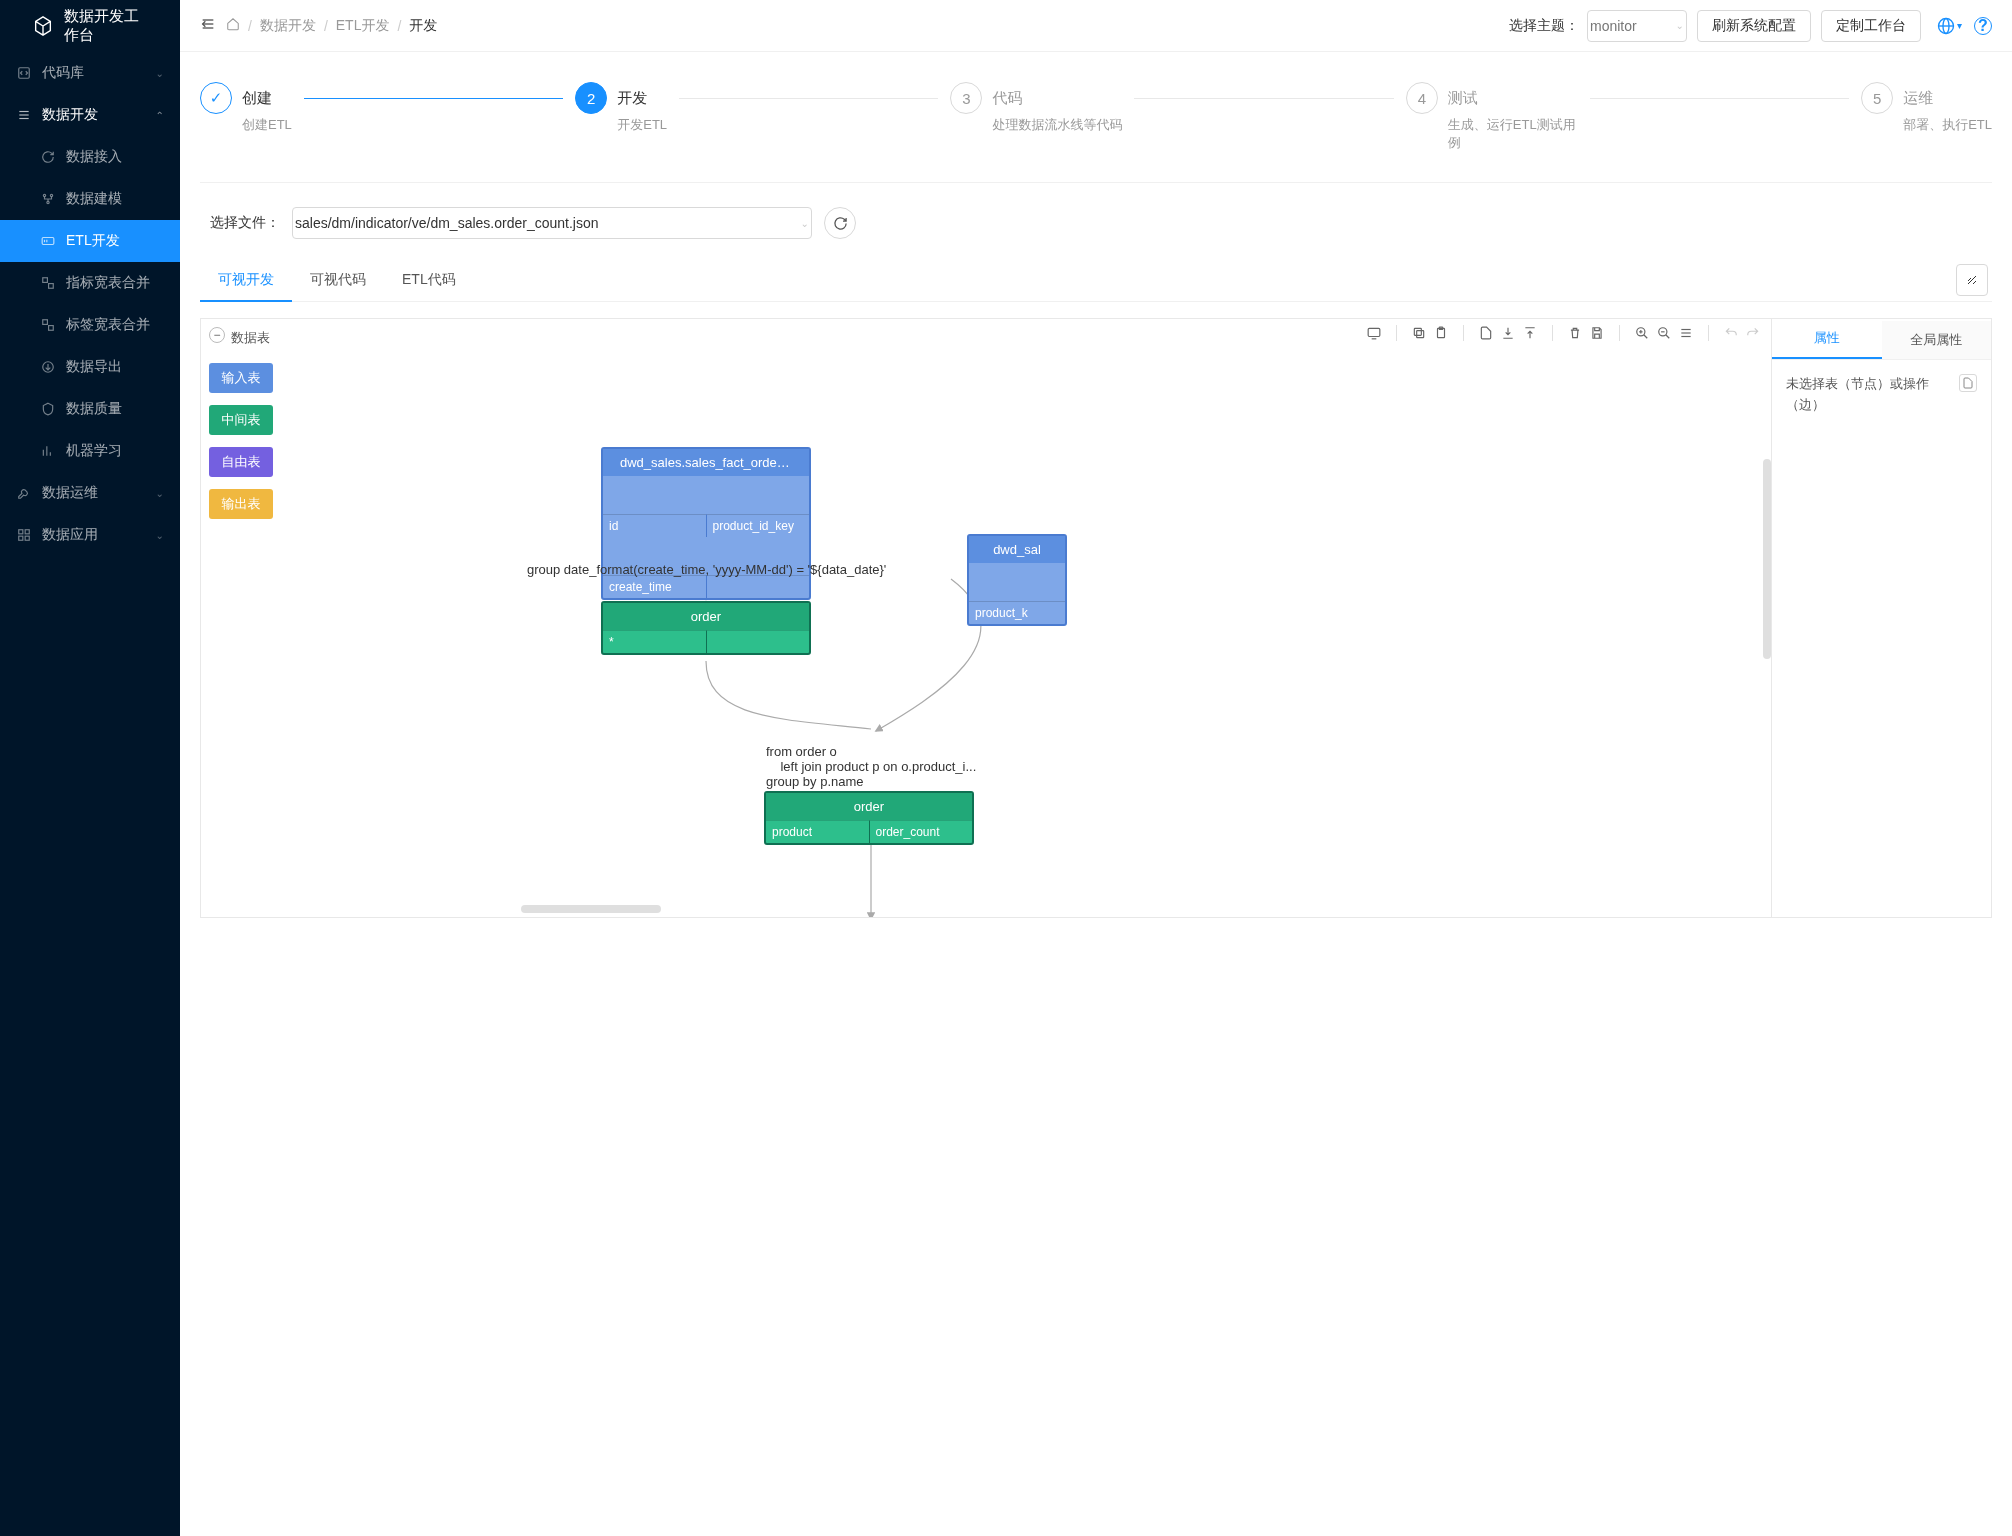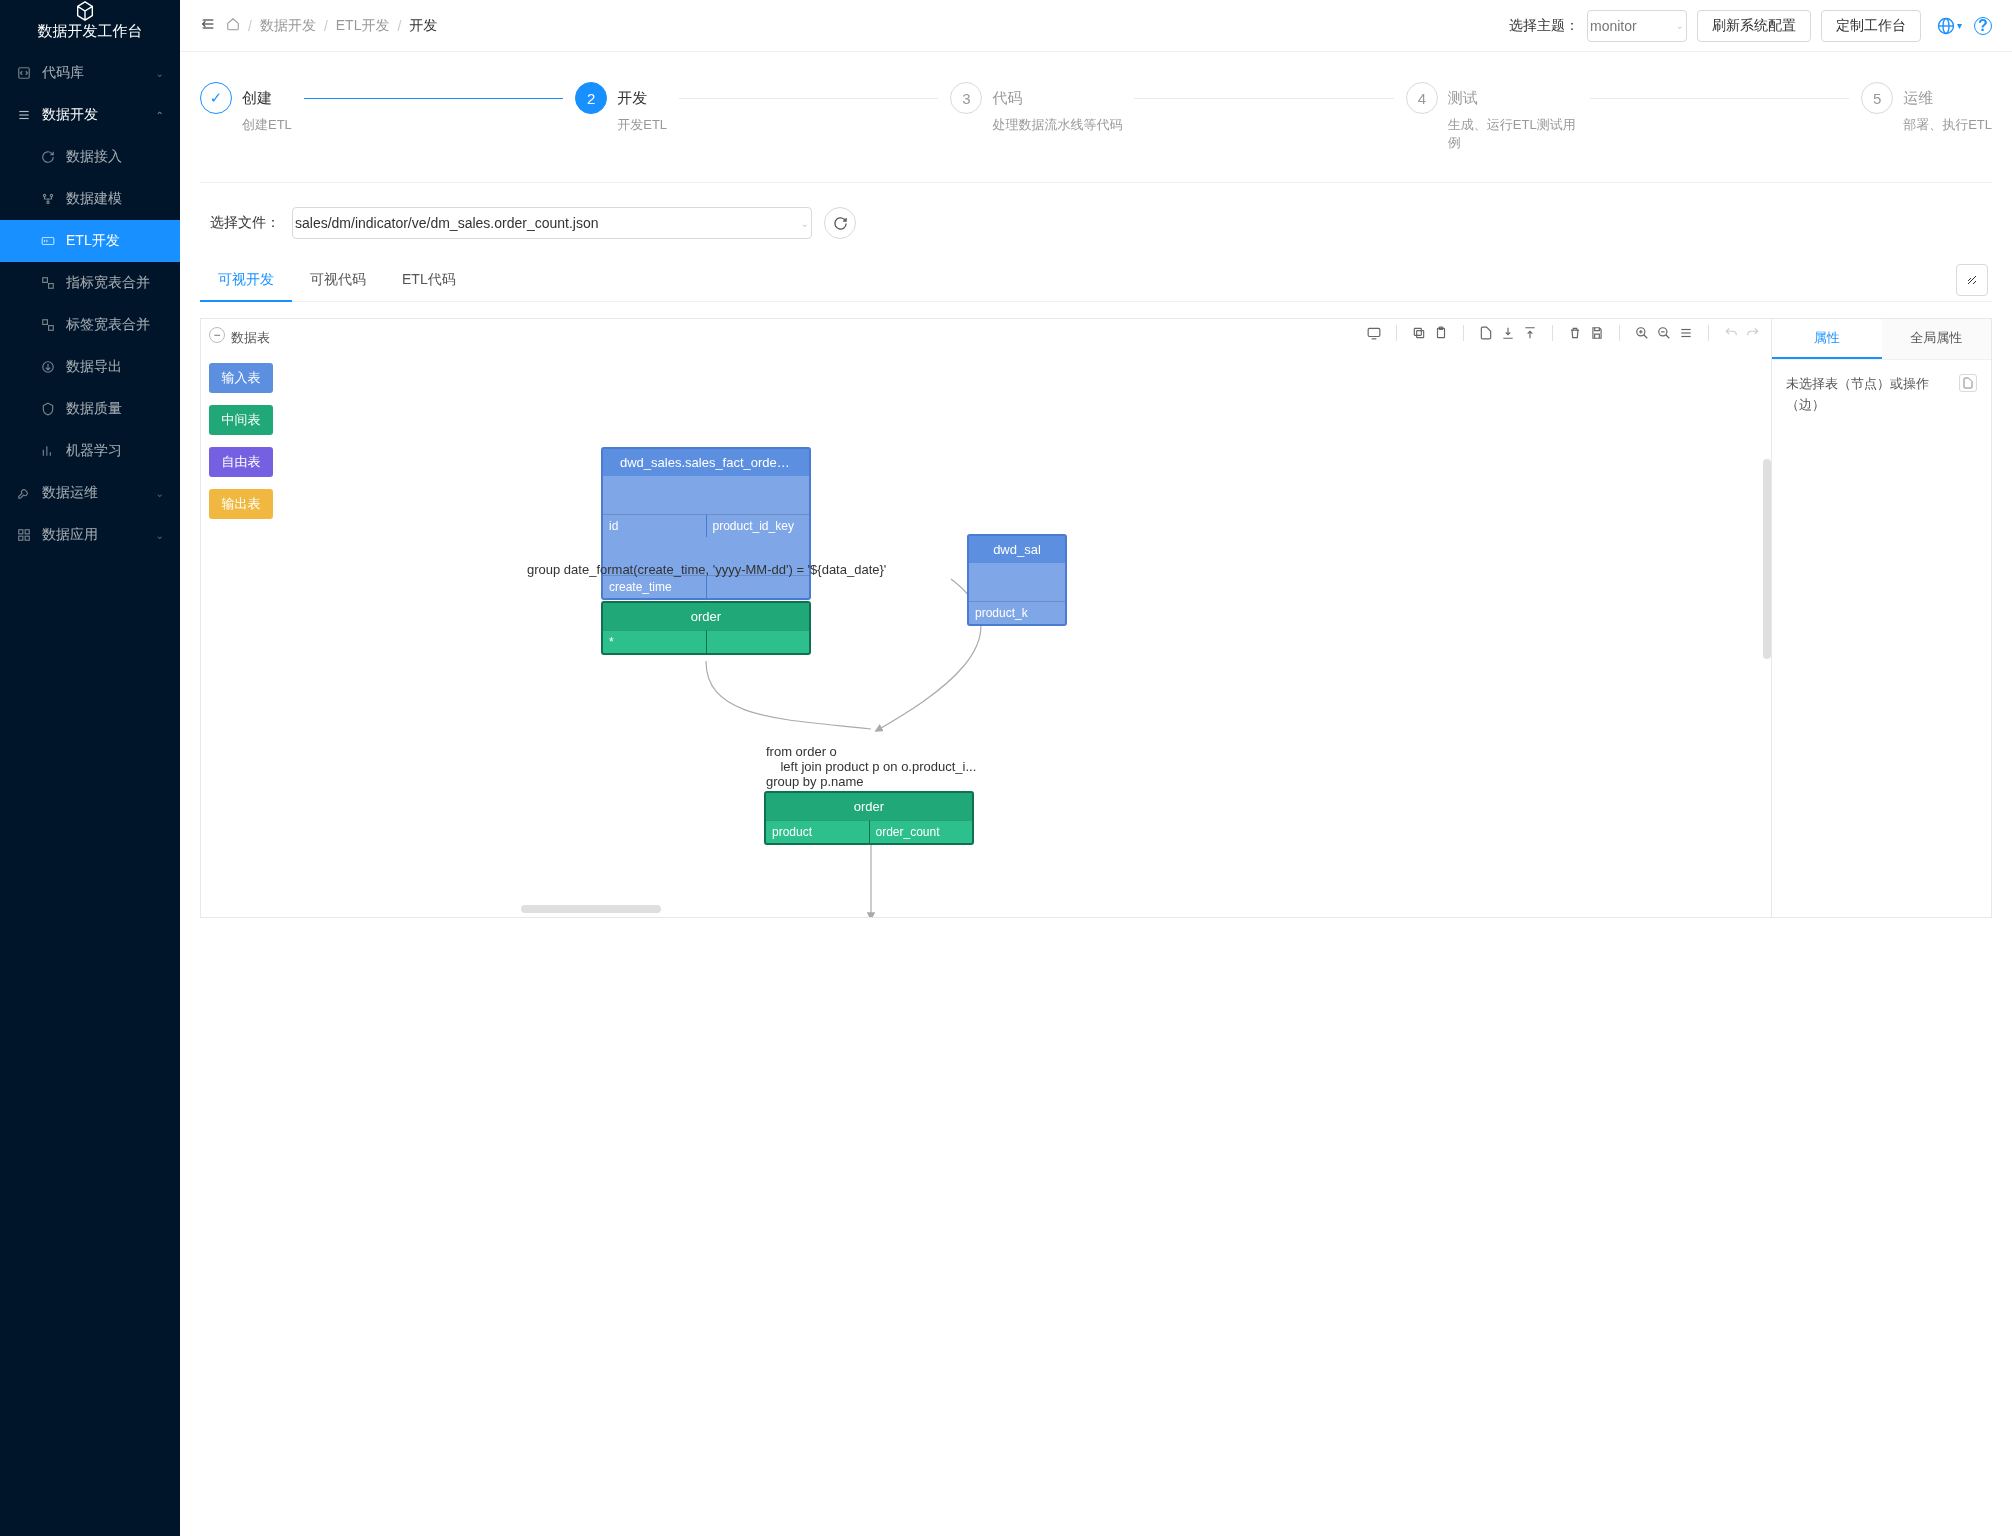--- a/index.html
+++ b/index.html
@@ -1,21 +1,21 @@
 <!DOCTYPE html>
 <html><head>
 <meta charset="utf-8">
 <style>
 * { box-sizing: border-box; margin: 0; padding: 0; }
 body { font-family: -apple-system, BlinkMacSystemFont, "Segoe UI", "PingFang SC", "Microsoft YaHei", sans-serif; font-size: 14px; color: #333; background: #fff; }
 .app { display: flex; height: 100vh; }
 
 
 .sidebar { width: 180px; background: #001529; color: rgba(255,255,255,0.65); flex-shrink: 0; display: flex; flex-direction: column; }
-.logo { display: flex; align-items: center; padding: 0 4px; height: 52px; color: #fff; font-size: 15px; font-weight: 500; flex-direction: column; }
+.logo { display: flex; align-items: center; padding: 0 32px; height: 52px; color: #fff; font-size: 15px; font-weight: 500; }
 .logo-icon { width: 22px; height: 22px; margin-right: 10px; display: inline-flex; align-items: center; justify-content: center; }
 .menu { flex: 1; overflow-y: auto; }
 .menu-item, .menu-sub-item { display: flex; align-items: center; height: 42px; padding: 0 16px; cursor: pointer; position: relative; }
 .menu-item .micon, .menu-sub-item .micon { width: 16px; height: 16px; margin-right: 10px; display: inline-flex; align-items: center; justify-content: center; opacity: 0.7; }
 .menu-item .label { flex: 1; }
 .menu-item .chev { font-size: 10px; opacity: 0.5; }
 .menu-sub-item { padding-left: 40px; font-size: 14px; }
 .menu-item.open .chev { transform: rotate(0deg); }
 .menu-item.active, .menu-sub-item.active { background: #1890ff; color: #fff; }
 .menu-item.selected { color: #fff; }
@@ -102,21 +102,21 @@
 .node.mid .node-col { color: #fff; border-right: 1px solid #0f7052; }
 .node.mid .node-col:last-child { border-right: none; }
 
 .edge-label { position: absolute; font-size: 13px; color: #333; white-space: pre; }
 
 svg.edges { position: absolute; top: 0; left: 0; width: 100%; height: 100%; pointer-events: none; }
 svg.edges path { fill: none; stroke: #aaa; stroke-width: 1.2; }
 svg.edges marker path { fill: #aaa; stroke: none; }
 
 .canvas-right { width: 220px; border-left: 1px solid #e8e8e8; display: flex; flex-direction: column; }
-.ptabs { display: flex; border-bottom: 1px solid #f0f0f0; }
+.ptabs { display: flex; border-bottom: 1px solid #f0f0f0; align-items: flex-end; }
 .ptab { flex: 1; text-align: center; padding: 10px 0; cursor: pointer; font-size: 13px; color: #555; }
 .ptab.active { color: #1890ff; border-bottom: 2px solid #1890ff; background: #fff; }
 .ptab:not(.active) { background: #fafafa; }
 .pbody { padding: 14px; display: flex; gap: 8px; align-items: flex-start; }
 .pbody-text { color: #555; font-size: 13px; line-height: 1.6; flex: 1; }
 .pbody-icon { width: 18px; height: 18px; border: 1px solid #d9d9d9; border-radius: 3px; display: flex; align-items: center; justify-content: center; color: #888; font-size: 12px; cursor: pointer; flex-shrink: 0; }
 
 </style>
 </head>
 <body>

